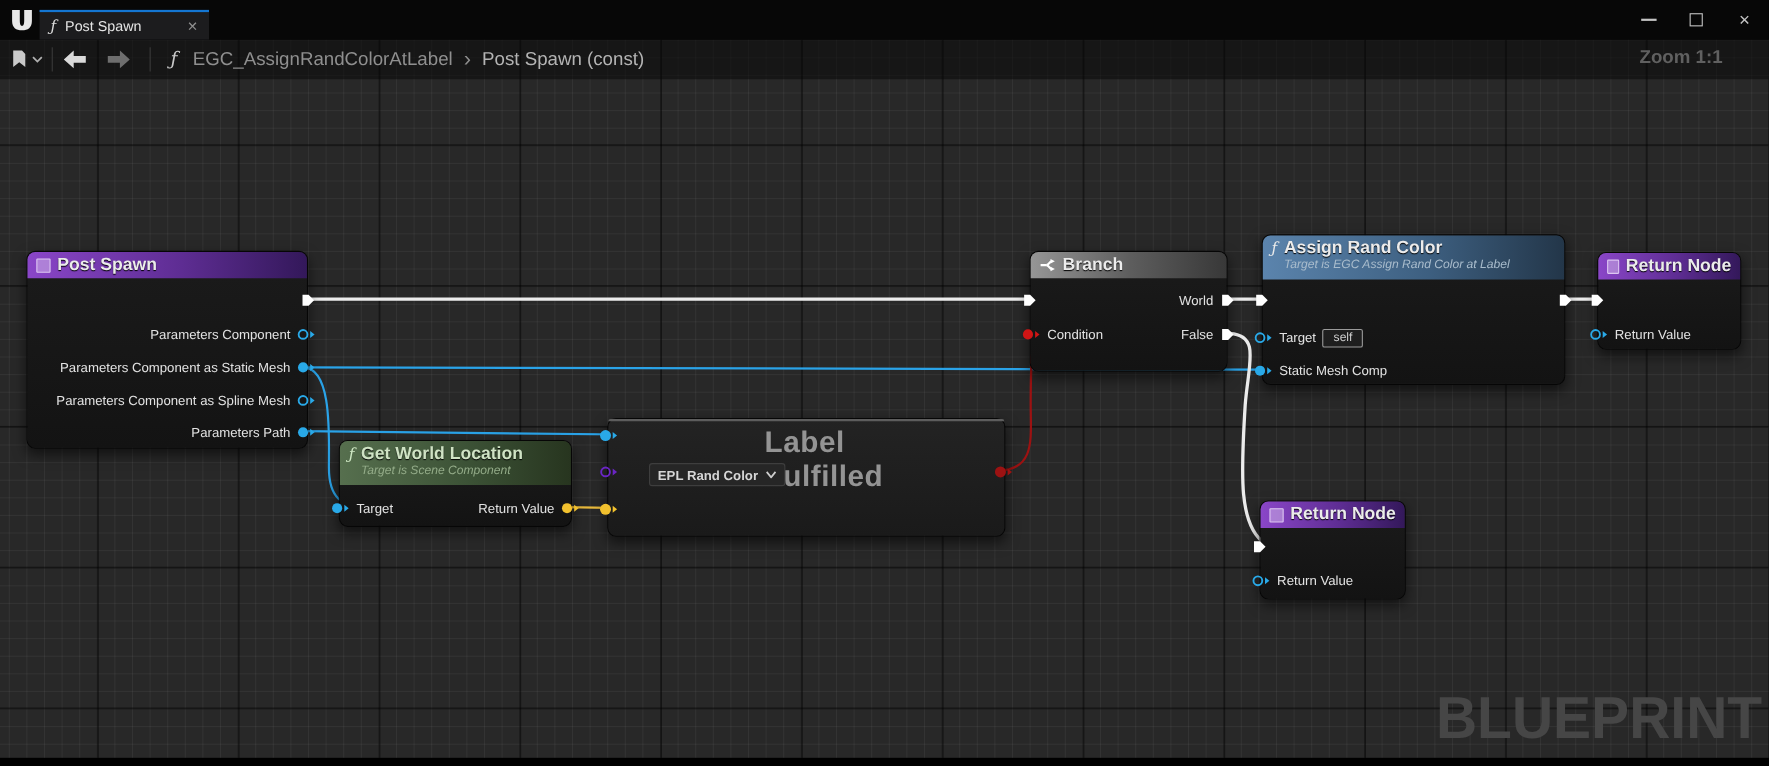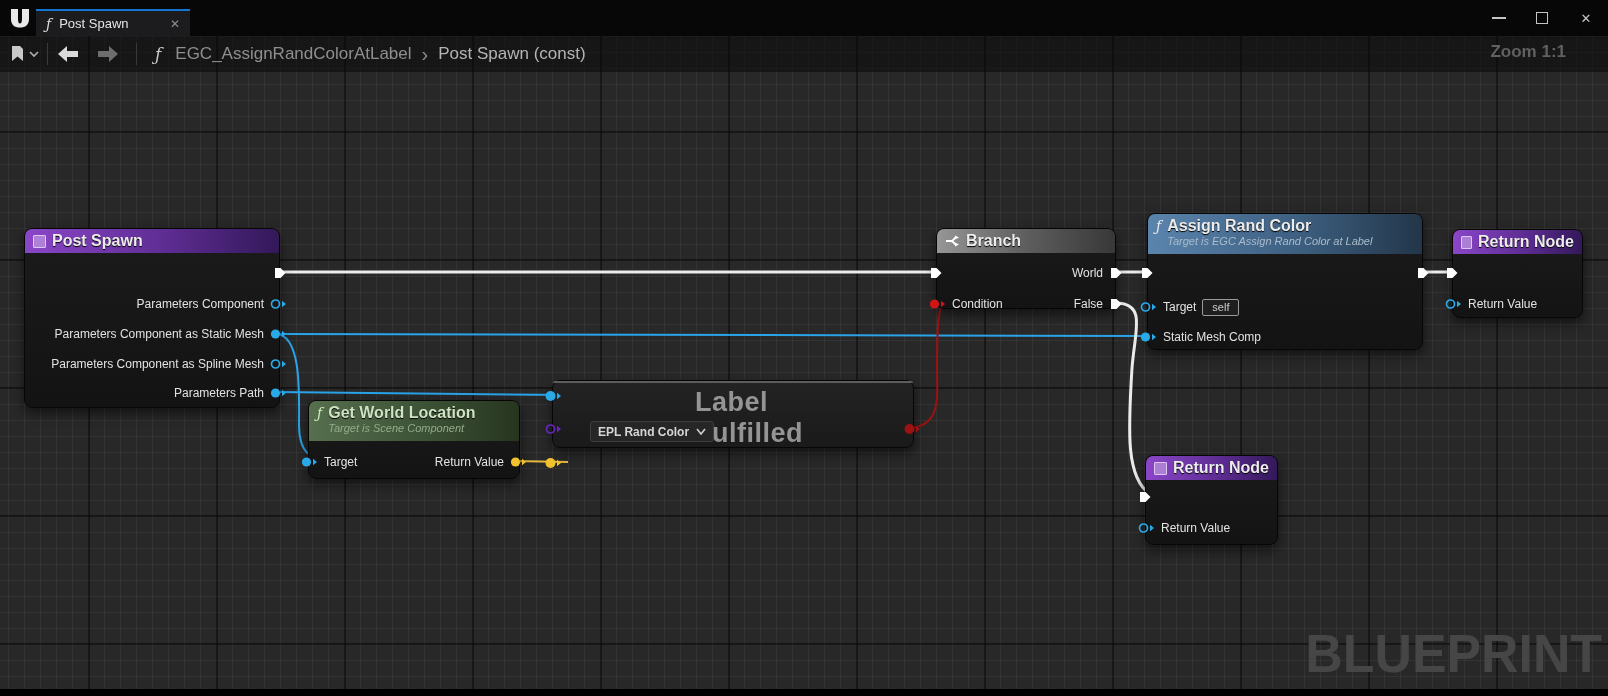--- a/index.html
+++ b/index.html
@@ -188,21 +188,21 @@
   </div>
   <div class="prow out" style="top:154px">
     <span class="plabel">Parameters Path</span>
     <svg class="dpin c-blue" width="17" height="12" viewBox="0 0 17 12">
         <circle class="ring" cx="5.5" cy="6" r="4.6"></circle>
         <path class="wedge" d="M12 2.8 L16 6 L12 9.2 Z"></path>
       </svg>
   </div>
 </div>
 
-<div class="node" style="left:936px; top:228px; width:180px; height:81px;">
+<div class="node" style="left:936px; top:228px; width:180px; height:110px;">
   <div class="nhead gray">
     <svg width="15" height="14" viewBox="0 0 15 14">
       <path d="M1 7 H6" stroke="#fff" stroke-width="2" fill="none"></path>
       <path d="M6 7 C9 7 9 3.5 11 3.5 M6 7 C9 7 9 10.5 11 10.5" stroke="#fff" stroke-width="2" fill="none"></path>
       <path d="M10 1.5 L14 3.5 L10 5.5 Z" fill="#fff"></path>
         <path d="M10 8.5 L14 10.5 L10 12.5 Z" fill="#fff"></path>
     </svg>
     <span class="ntitle">Branch</span>
   </div>
   <div class="prow in" style="top:34px">
@@ -302,21 +302,21 @@
   </div>
   <div class="prow out" style="top:51px">
     <span class="plabel">Return Value</span>
     <svg class="dpin c-yellow" width="17" height="12" viewBox="0 0 17 12">
         <circle class="ring" cx="5.5" cy="6" r="4.6"></circle>
         <path class="wedge" d="M12 2.8 L16 6 L12 9.2 Z"></path>
       </svg>
   </div>
 </div>
 
-<div class="node" style="left:552px; top:380px; width:362px; height:68px; background:linear-gradient(#232323,#1a1a1a);">
+<div class="node" style="left:552px; top:380px; width:362px; height:108px; background:linear-gradient(#232323,#1a1a1a);">
   <div class="compact-top"></div>
   <div class="compact-title">
     <div>Label</div>
     <div>Fulfilled</div>
   </div>
   <div class="compact-glyphs">
     <svg width="13" height="13" viewBox="0 0 13 13">
         <circle cx="6.5" cy="6.5" r="5.5" stroke="#5a5a5a" fill="none"></circle>
         <path d="M8.5 6.5 H4.5 M6 4.5 L4 6.5 L6 8.5" stroke="#5a5a5a" stroke-width="1.2" fill="none"></path>
       </svg>

